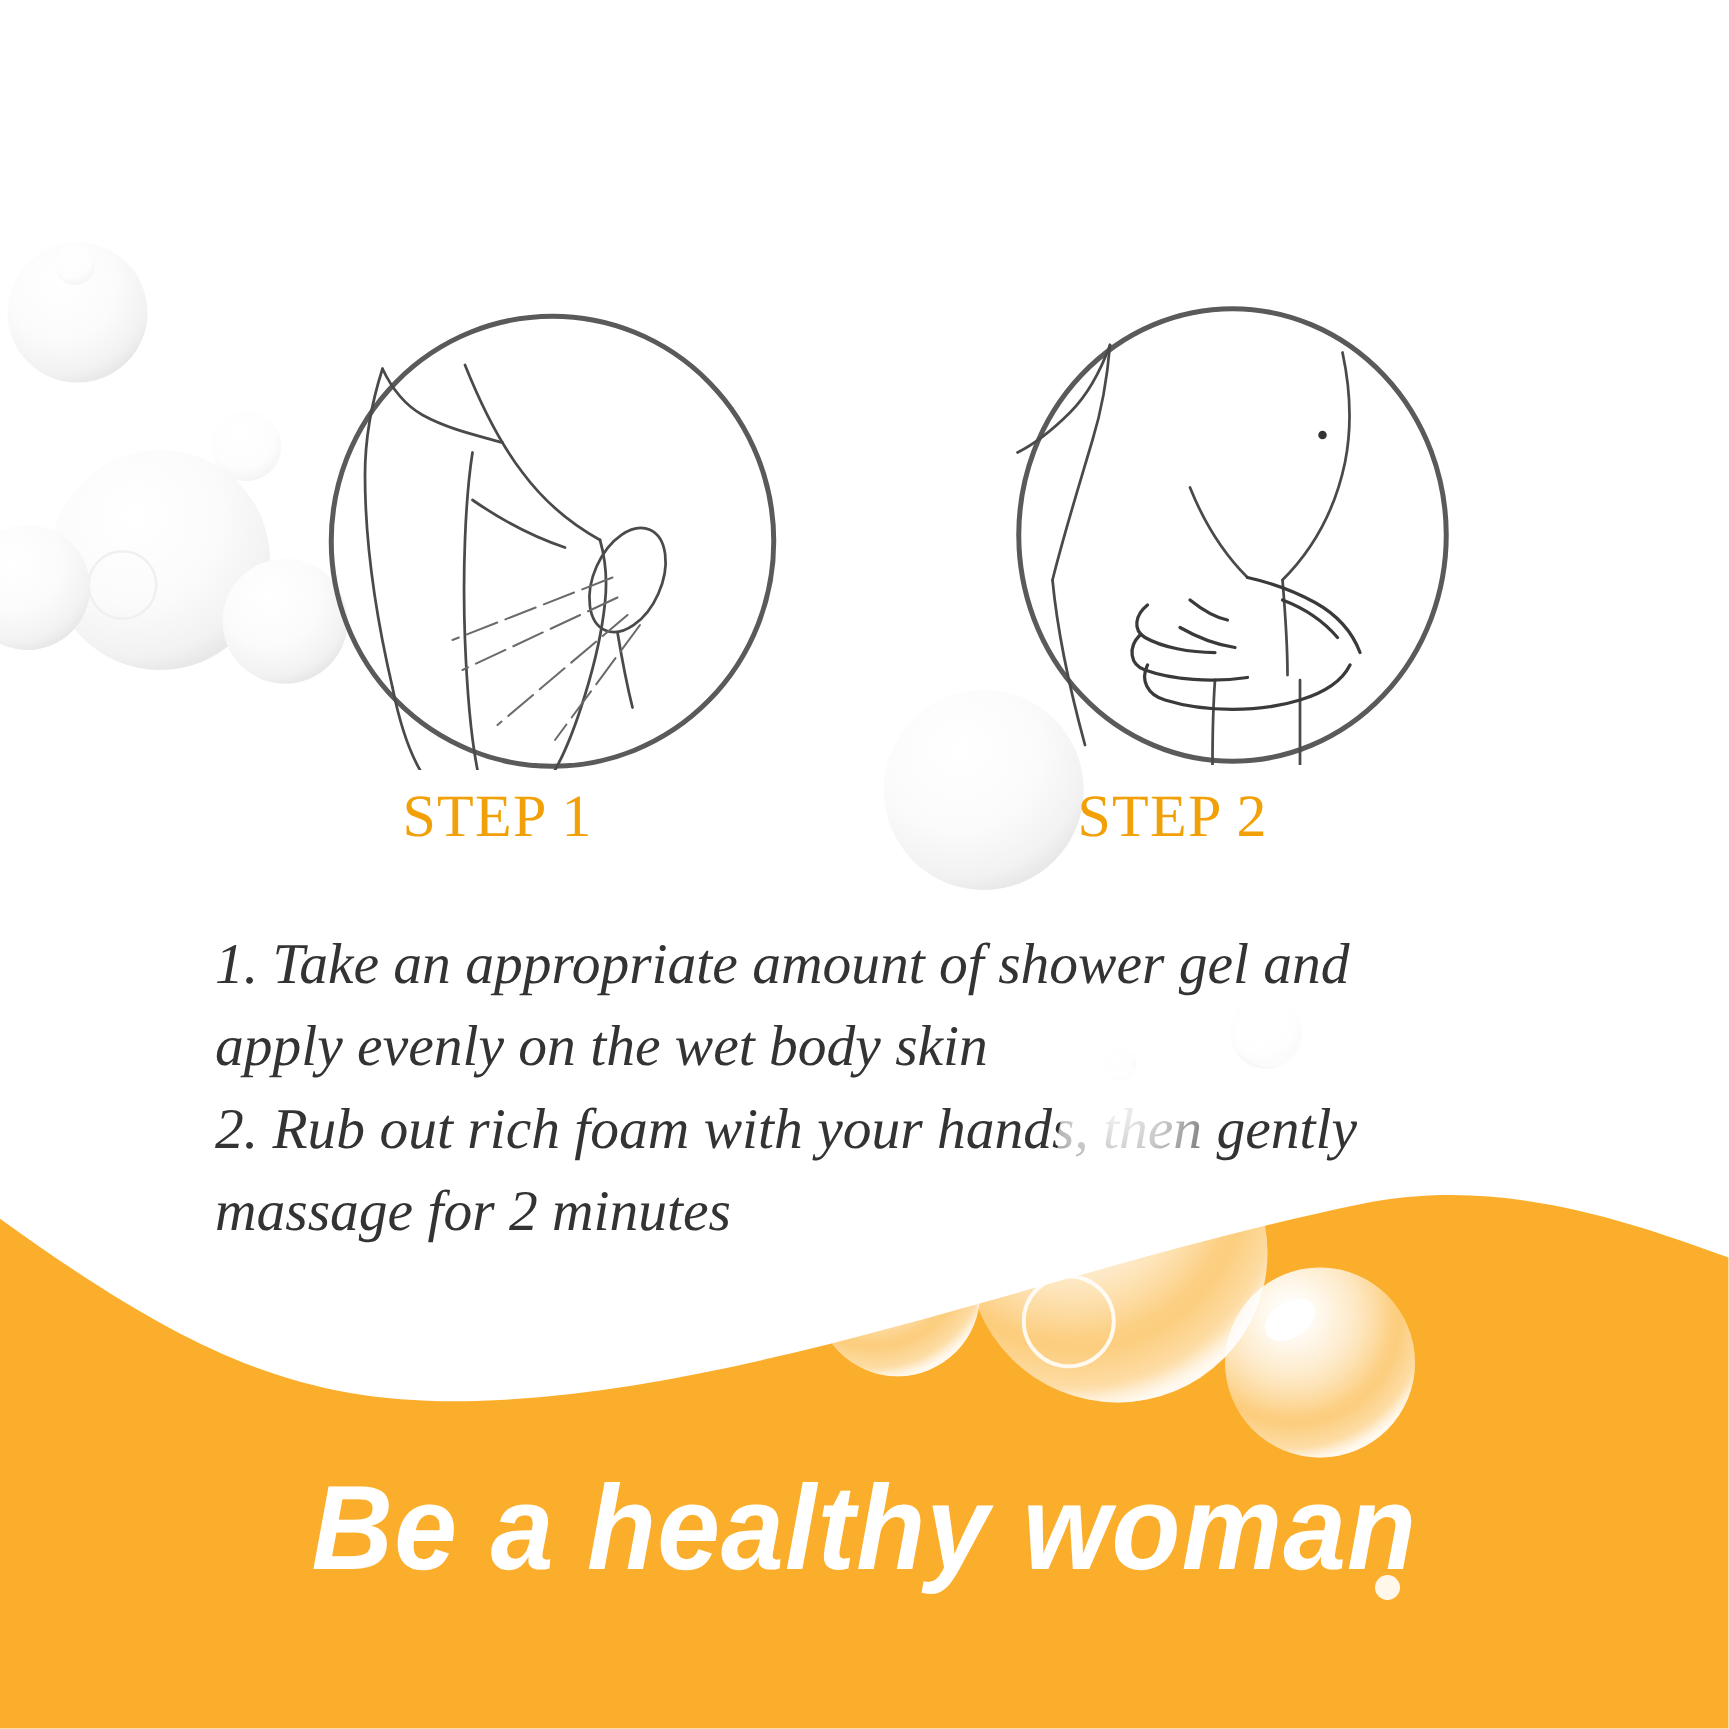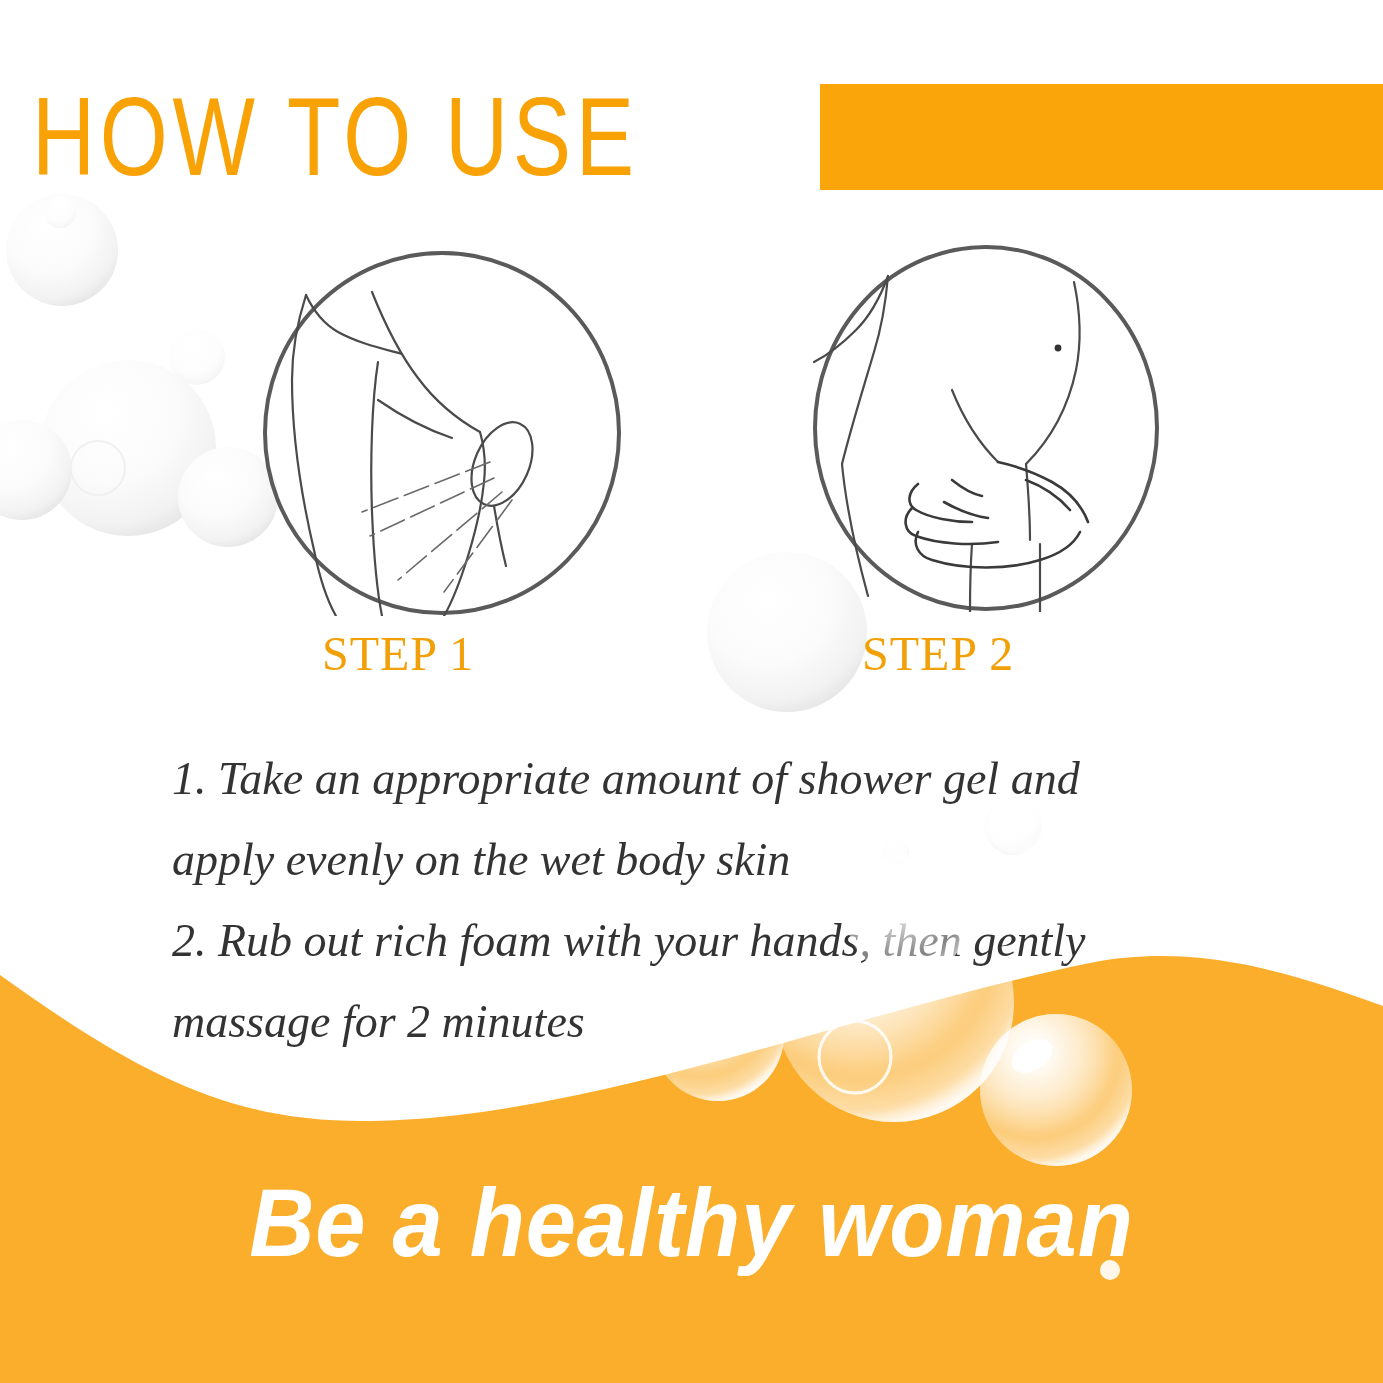--- a/index.html
+++ b/index.html
@@ -69,21 +69,21 @@
 
   
   .instructions {
     position:absolute;
     left:172px; top:738px;
     width:1010px;
     z-index:4;
     font-family:"Liberation Serif", serif;
     font-style:italic;
     font-size:46px;
-    line-height:81px;
+    line-height:66px;
     color:#333333;
   }
   .instructions p { margin:0; white-space:pre-wrap; }
 
   
   .slogan {
     position:absolute;
     left:0; top:1168px;
     width:1383px;
     text-align:center;
@@ -166,24 +166,20 @@
     <g clip-path="url(#clipWave)">
       <circle cx="894" cy="1002" r="120" fill="url(#gOrangeBub)"></circle>
       <circle cx="718" cy="1035" r="66" fill="url(#gOrangeBub)"></circle>
       <circle cx="1056" cy="1090" r="76" fill="url(#gOrangeBub)"></circle>
       <circle cx="855" cy="1057" r="36" fill="none" stroke="#ffffff" stroke-opacity="0.55" stroke-width="3"></circle>
       <ellipse cx="1032" cy="1056" rx="22" ry="14" transform="rotate(-32 1032 1056)" fill="#ffffff" opacity="0.95"></ellipse>
       <circle cx="1110" cy="1270" r="10" fill="#ffffff" opacity="0.9"></circle>
     </g>
   </svg>
 
-  <div class="header">
-    <div class="header-title">HOW TO USE</div>
-    <div class="header-bar"></div>
-  </div>
 
   <div class="steps">
 
     <div class="step-circle one">
       <svg viewBox="0 0 360 366" width="360" height="366">
         <g fill="none" stroke="#5A5A5A" stroke-width="4">
           <ellipse cx="180" cy="183" rx="177" ry="180"></ellipse>
         </g>
         <g fill="none" stroke="#4a4a4a" stroke-width="2.2" stroke-linecap="round">
 

